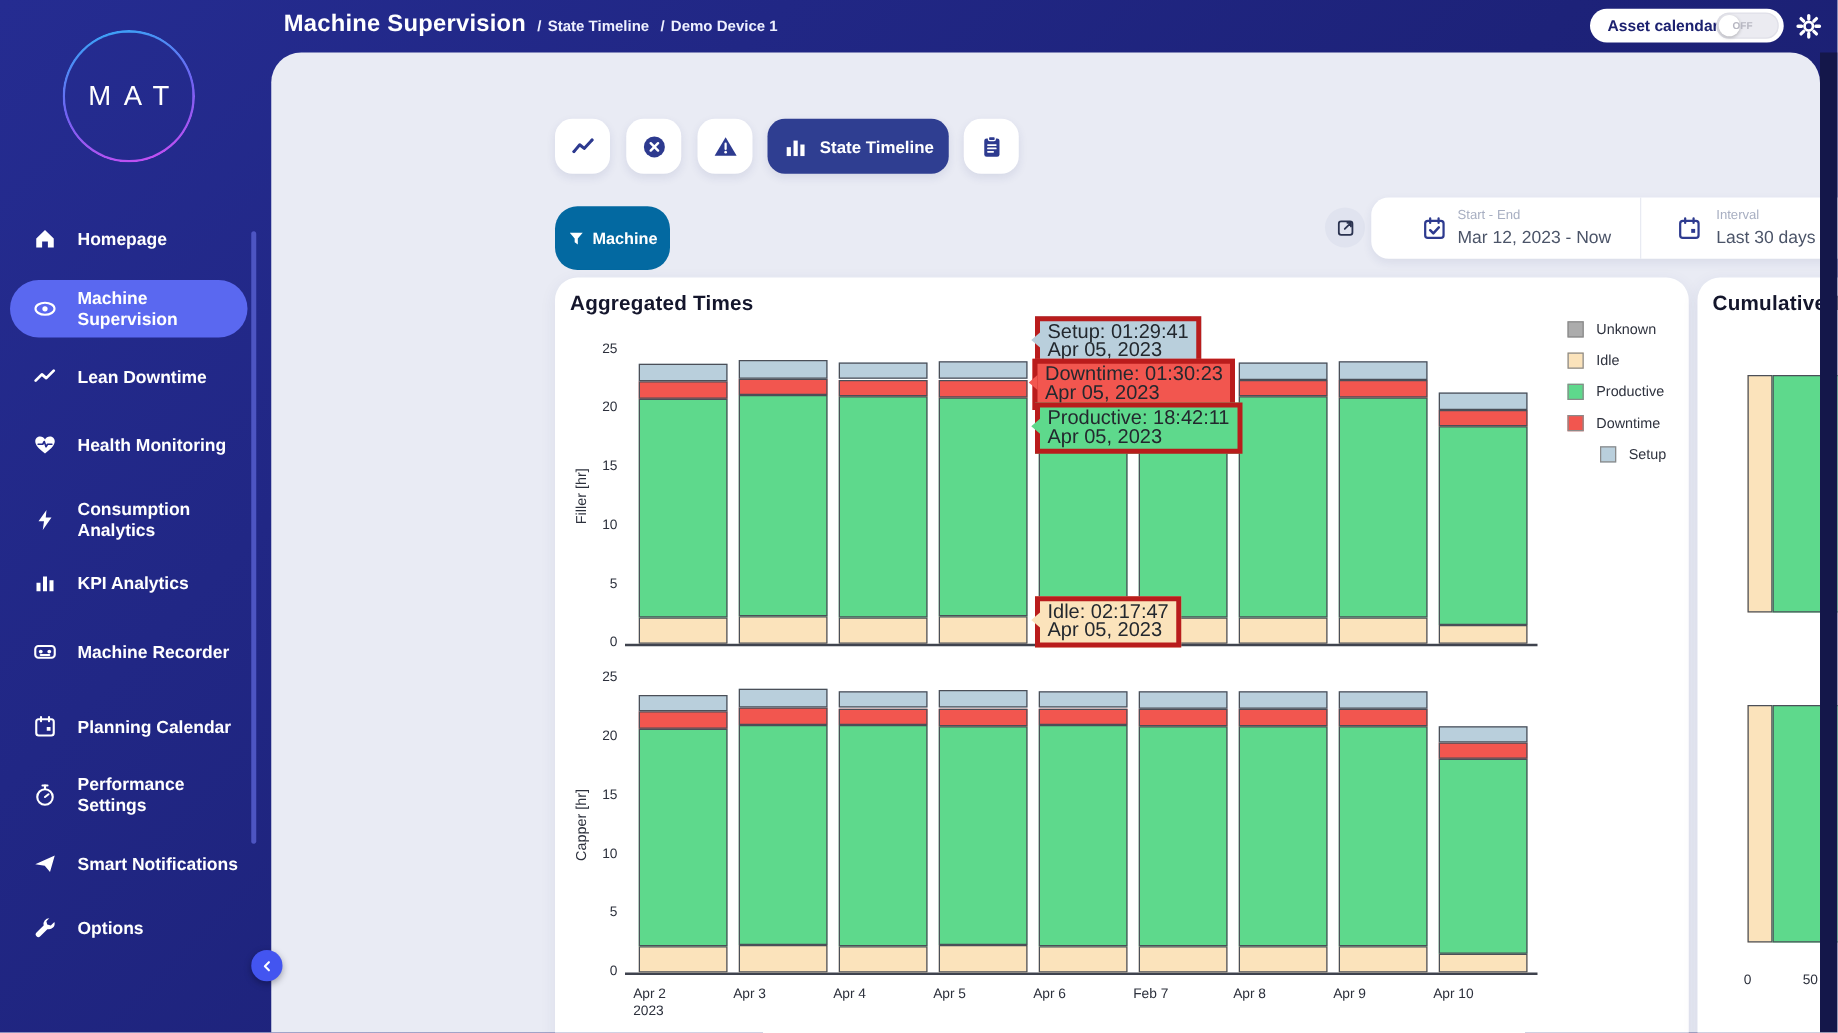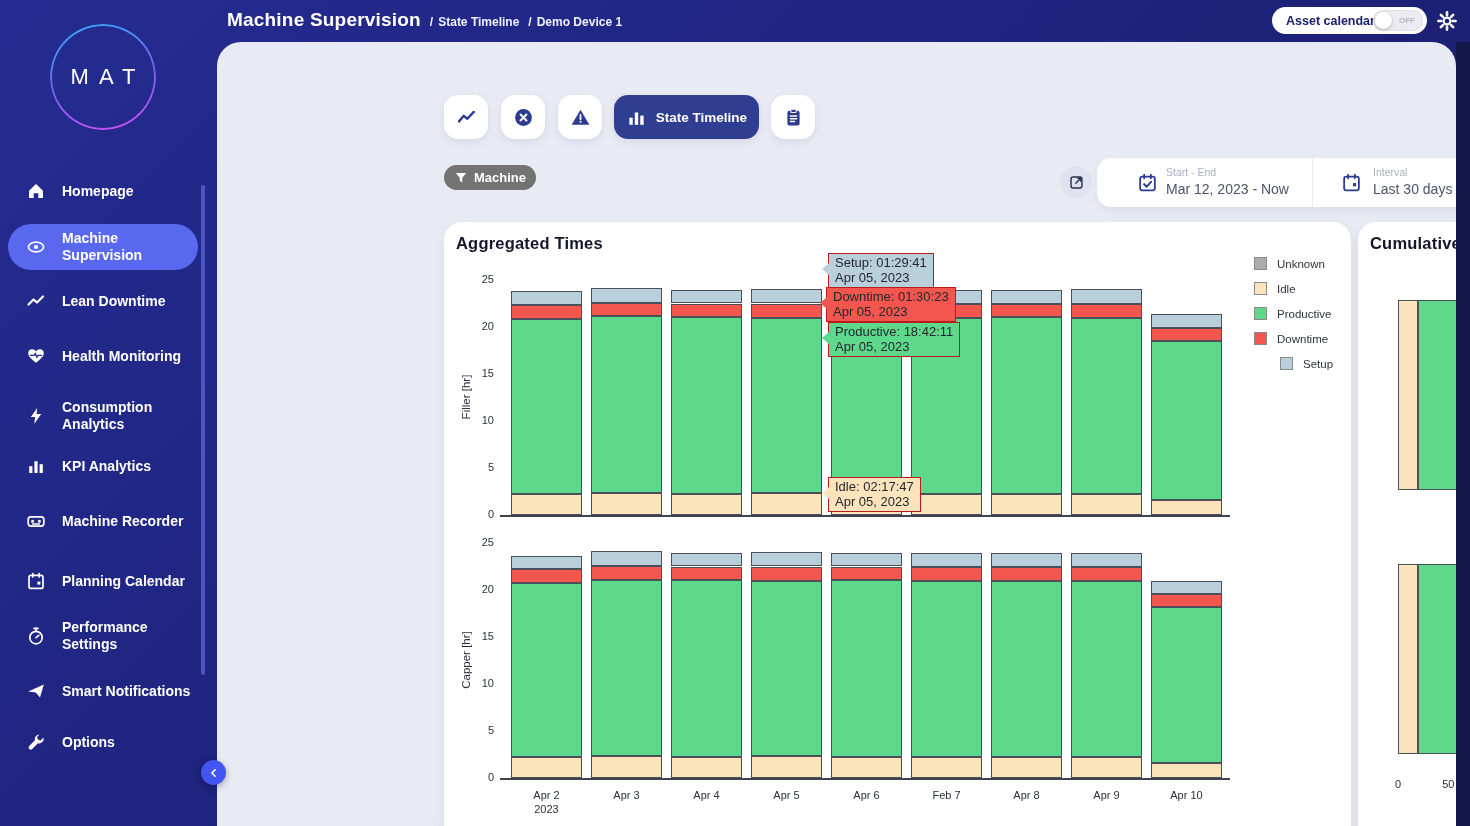--- a/index.html
+++ b/index.html
@@ -38,37 +38,37 @@
   #page-title{font-size:19px;font-weight:800;letter-spacing:.2px}
   .crumb{font-size:12px;font-weight:600;margin-left:9px;color:#eef0ff}
   .crumb .sep{margin-right:5px;font-weight:700}
   #asset-pill{position:absolute;left:1272px;top:7px;width:155px;height:27px;background:#fff;border-radius:14px;
         display:flex;align-items:center;cursor:pointer}
   #asset-pill .lbl{font-size:12.5px;font-weight:700;color:#1c2170;margin-left:14px}
   #asset-toggle{position:absolute;right:4px;top:3px;width:50px;height:21px;border-radius:11px;background:#ebebf1;
         box-shadow:inset 0 0 0 1px #e0e0e8}
   #asset-knob{position:absolute;left:2px;top:2px;width:17px;height:17px;border-radius:50%;background:#fff;
         box-shadow:0 1px 3px rgba(0,0,0,.25)}
-  #asset-state{position:absolute;right:8px;top:6px;font-size:8px;font-weight:700;color:#b7b7c2}
+  #asset-state{position:absolute;right:21px;top:6px;font-size:8px;font-weight:700;color:#b7b7c2}
   #gear-btn{position:absolute;left:1436px;top:10px;width:22px;height:22px;color:#fff;cursor:pointer}
   #gear-btn .ic{width:22px;height:22px}
 
   
   #panel{position:absolute;left:217px;top:42px;width:1239px;height:784px;background:#e9ebf4;
         border-radius:24px 24px 0 0}
   #main-scroll{position:absolute;left:1456px;top:42px;width:14px;height:784px;background:#14174a}
 
   .tb-btn{position:absolute;top:53px;height:44px;border-radius:14px;background:#fff;display:flex;
         align-items:center;justify-content:center;color:#2d3a8f;cursor:pointer;
         box-shadow:0 3px 8px rgba(40,50,120,.10)}
   .tb-btn .ic{width:21px;height:21px}
   .tb-btn.active{background:#2f3e91;color:#fff}
   .tb-btn.active .tb-lbl{color:#fff;font-size:13.5px;font-weight:700;margin-left:9px}
 
-  #machine-btn{position:absolute;left:227px;top:123px;width:92px;height:25px;border-radius:18px;background:#737373;
+  #machine-btn{position:absolute;left:227px;top:123px;width:92px;height:51px;border-radius:18px;background:#0369a1;
         display:flex;align-items:center;justify-content:center;color:#fff;cursor:pointer}
   #machine-btn .ic{width:14px;height:14px;margin-right:6px}
   #machine-btn span{font-size:13px;font-weight:700}
   #export-btn{position:absolute;left:843px;top:124px;width:32px;height:32px;border-radius:50%;background:#e0e3ef;
         display:flex;align-items:center;justify-content:center;color:#2b3350;cursor:pointer}
   #export-btn .ic{width:17px;height:17px}
 
   #filter-bar{position:absolute;left:880px;top:116px;width:576px;height:49px;background:#fff;border-radius:14px;
         box-shadow:0 3px 8px rgba(40,50,120,.08)}
   .ff{position:absolute;top:0;height:49px;cursor:pointer}
@@ -82,29 +82,29 @@
 
   
   .card{position:absolute;background:#fff;border-radius:18px;box-shadow:0 4px 14px rgba(40,50,120,.07)}
   #agg-card{left:227px;top:180px;width:907px;height:621px}
   #cum-card{left:1141px;top:180px;width:306px;height:621px}
   .card-title{position:absolute;left:12px;top:12px;font-size:16.5px;font-weight:800;color:#14162c;letter-spacing:.2px}
 
   .seg{position:absolute;border:1px solid #4b4f58}
   .ytick,.xtick{position:absolute;font-size:11px;color:#2c303c}
   .ytick{width:26px;text-align:right}
-  .xcat{position:absolute;font-size:11px;color:#2c303c;text-align:center;line-height:14px}
+  .xcat{position:absolute;font-size:11px;color:#2c303c;text-align:left;line-height:14px}
   .axis{position:absolute;height:2px;background:#3f434e}
   .ylab{position:absolute;font-size:11.5px;color:#2c303c;transform:rotate(-90deg);transform-origin:center;
         width:80px;text-align:center}
   .leg-item{position:absolute;display:flex;align-items:center;cursor:pointer}
   .leg-sw{width:13px;height:13px;border:1px solid #8a8a8a;margin-right:10px}
   .leg-lb{font-size:11.5px;color:#2e323e}
 
-  .tt{position:absolute;border:1px solid #b91c1c;font-size:13px;line-height:14.5px;padding:2px 6px;
+  .tt{position:absolute;border:4px solid #b91c1c;font-size:16px;line-height:14.5px;padding:2px 6px;
         color:#23282e;z-index:5;white-space:nowrap}
   .tt .tail{position:absolute;left:-7px;top:9px;width:0;height:0;border:6px solid transparent;border-left:none;
         border-right-width:7px}
   .tt-setup{left:384px;top:31px}
   .tt-downtime{left:382px;top:65px}
   .tt-productive{left:384px;top:100px}
   .tt-idle{left:384px;top:255px}
 
   #cum-xlab{position:absolute;left:40px;top:586px;width:217px;text-align:center;font-size:13px;color:#2c3144}
 </style>

